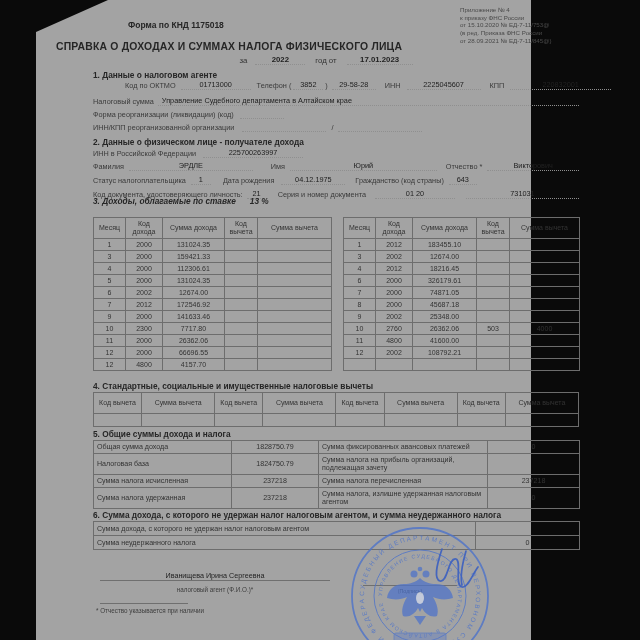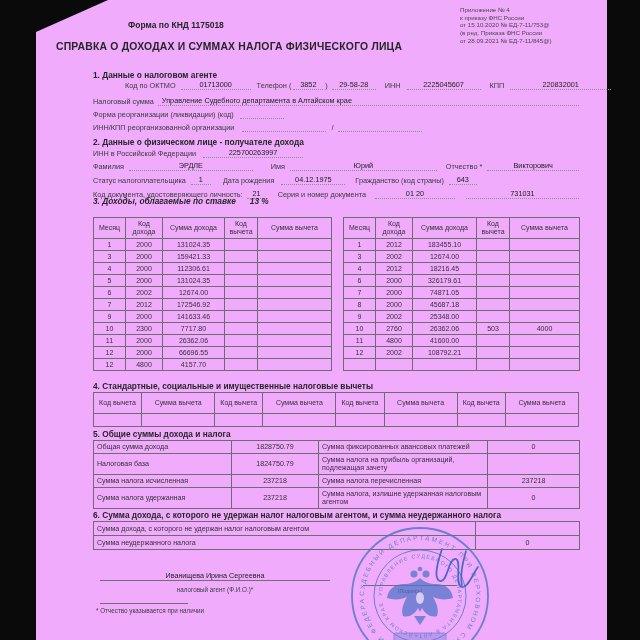--- a/index.html
+++ b/index.html
@@ -1,18 +1,18 @@
 <!DOCTYPE html>
 <html><head>
 <meta charset="utf-8">
 <style>
   html,body{margin:0;padding:0;}
   body{width:640px;height:640px;background:#0a0a0a;font-family:"Liberation Sans",sans-serif;overflow:hidden;}
   #photo{position:relative;width:640px;height:640px;background:#0a0a0a;overflow:hidden;}
-  #paper{position:absolute;left:36px;top:0;width:571px;height:640px;background:#f0abfc;color:#333;}
+  #paper{position:absolute;left:36px;top:0;width:495px;height:640px;background:#a3a3a3;color:#333;}
   .corner-tl{position:absolute;left:0;top:0;width:72px;height:32px;background:#0a0a0a;
     clip-path:polygon(0 0,100% 0,0 100%);}
   .abs{position:absolute;}
   .heading{font-size:8.3px;font-weight:bold;color:#262626;}
   .formcode{font-size:8.5px;font-weight:bold;color:#262626;}
   .appendix{font-size:6.2px;line-height:7.7px;color:#4a4a4a;}
   .title{font-size:10.4px;font-weight:bold;color:#262626;letter-spacing:.2px;}
   .subtitle{display:flex;justify-content:center;align-items:flex-end;font-size:7.8px;color:#333;}
   .subtitle .val{font-weight:bold;}
   .frow{display:flex;align-items:flex-end;font-size:7.3px;color:#3a3a3a;}
@@ -45,20 +45,26 @@
 
     <div class="abs formcode" style="left:92px;top:20px;">Форма по КНД 1175018</div>
     <div class="abs appendix" style="left:424px;top:6px;width:150px;">
       <div>Приложение № 4</div>
       <div>к приказу ФНС России</div>
       <div>от 15.10.2020 № ЕД-7-11/753@</div>
       <div>(в ред. Приказа ФНС России</div>
       <div>от 28.09.2021 № ЕД-7-11/845@)</div>
     </div>
     <div class="abs title" style="left:20px;top:41px;width:540px;">СПРАВКА О ДОХОДАХ И СУММАХ НАЛОГА ФИЗИЧЕСКОГО ЛИЦА</div>
+    <div class="abs subtitle" style="left:20px;top:55px;width:540px;">
+      <span class="lbl">за</span>
+      <span class="val" style="width:50px;margin-left:8px;">2022</span>
+      <span class="lbl" style="margin-left:10px;">год от</span>
+      <span class="val" style="width:66px;margin-left:10px;">17.01.2023</span>
+    </div>
 
     <div class="abs heading" style="left:57px;top:70px;">1. Данные о налоговом агенте</div>
     <div class="abs frow" style="left:57px;top:80px;width:486px;padding-left:32px;">
       <span class="lbl">Код по ОКТМО</span>
       <span class="val" style="width:70px;margin-left:5px;">01713000</span>
       <span class="lbl" style="margin-left:6px;">Телефон (</span>
       <span class="val" style="width:30px;margin-left:2px;">3852</span>
       <span class="lbl" style="margin-left:2px;">)</span>
       <span class="val" style="width:44px;margin-left:4px;">29-58-28</span>
       <span class="lbl" style="margin-left:9px;">ИНН</span>

